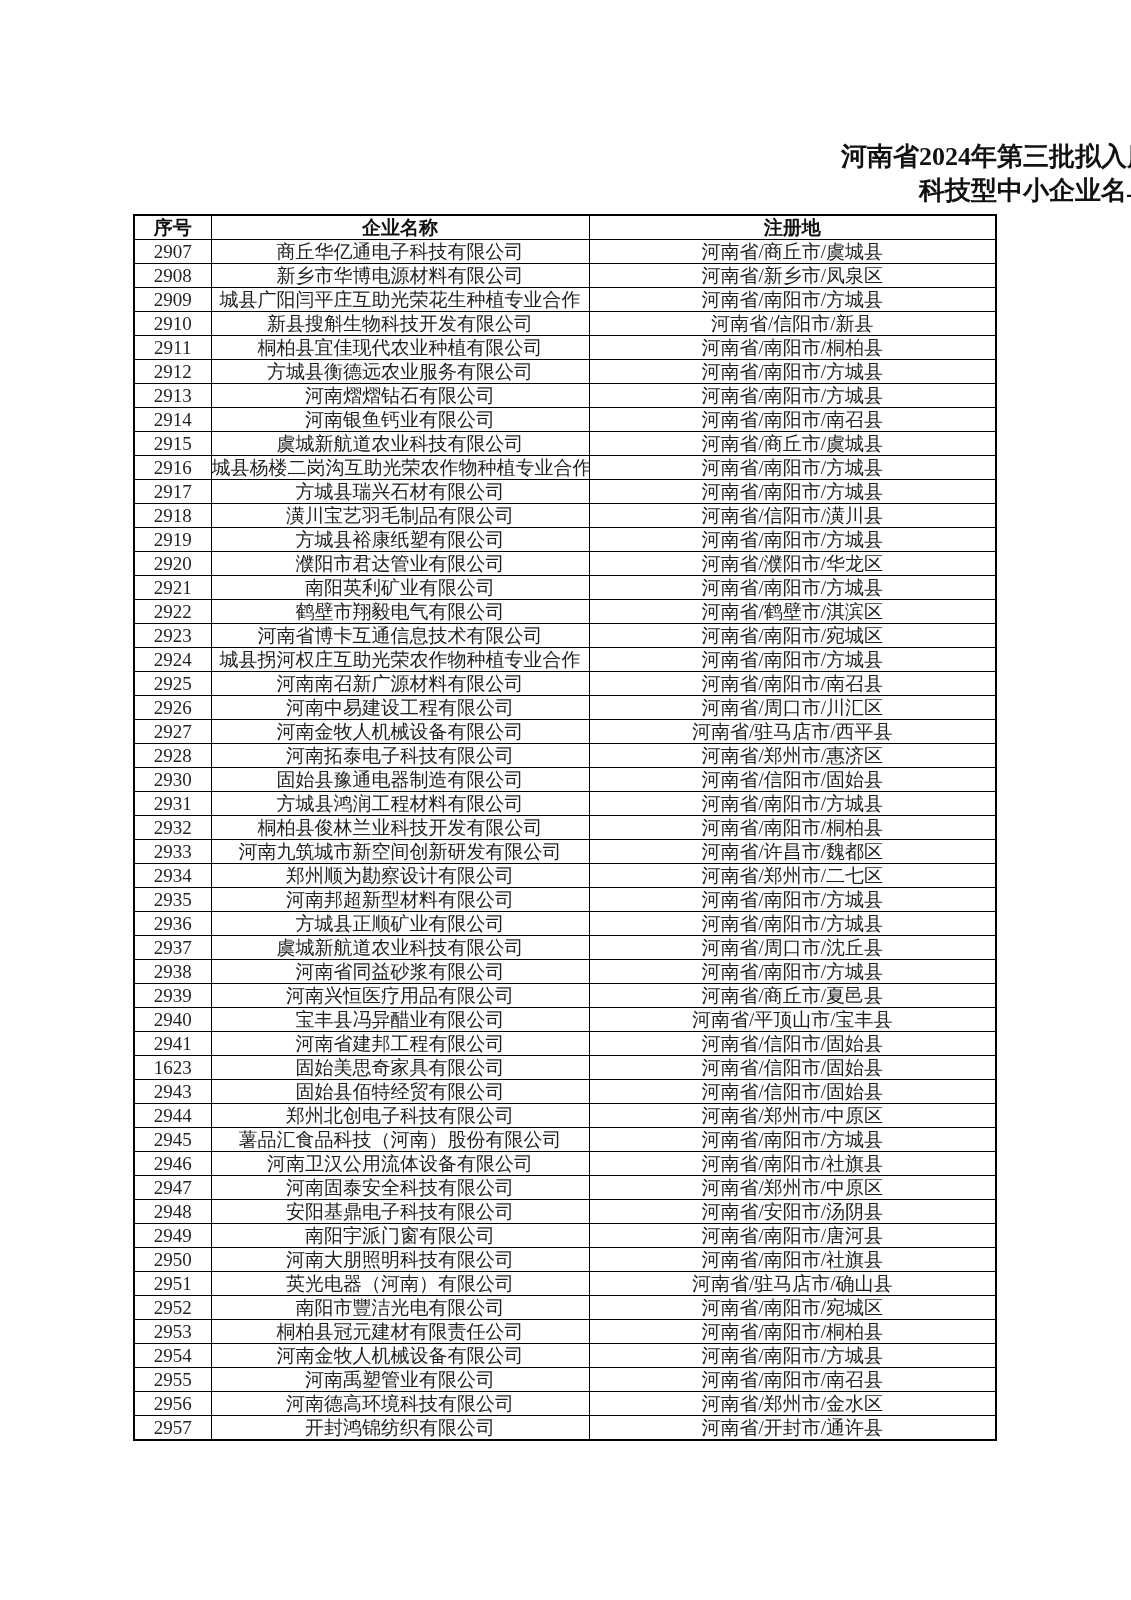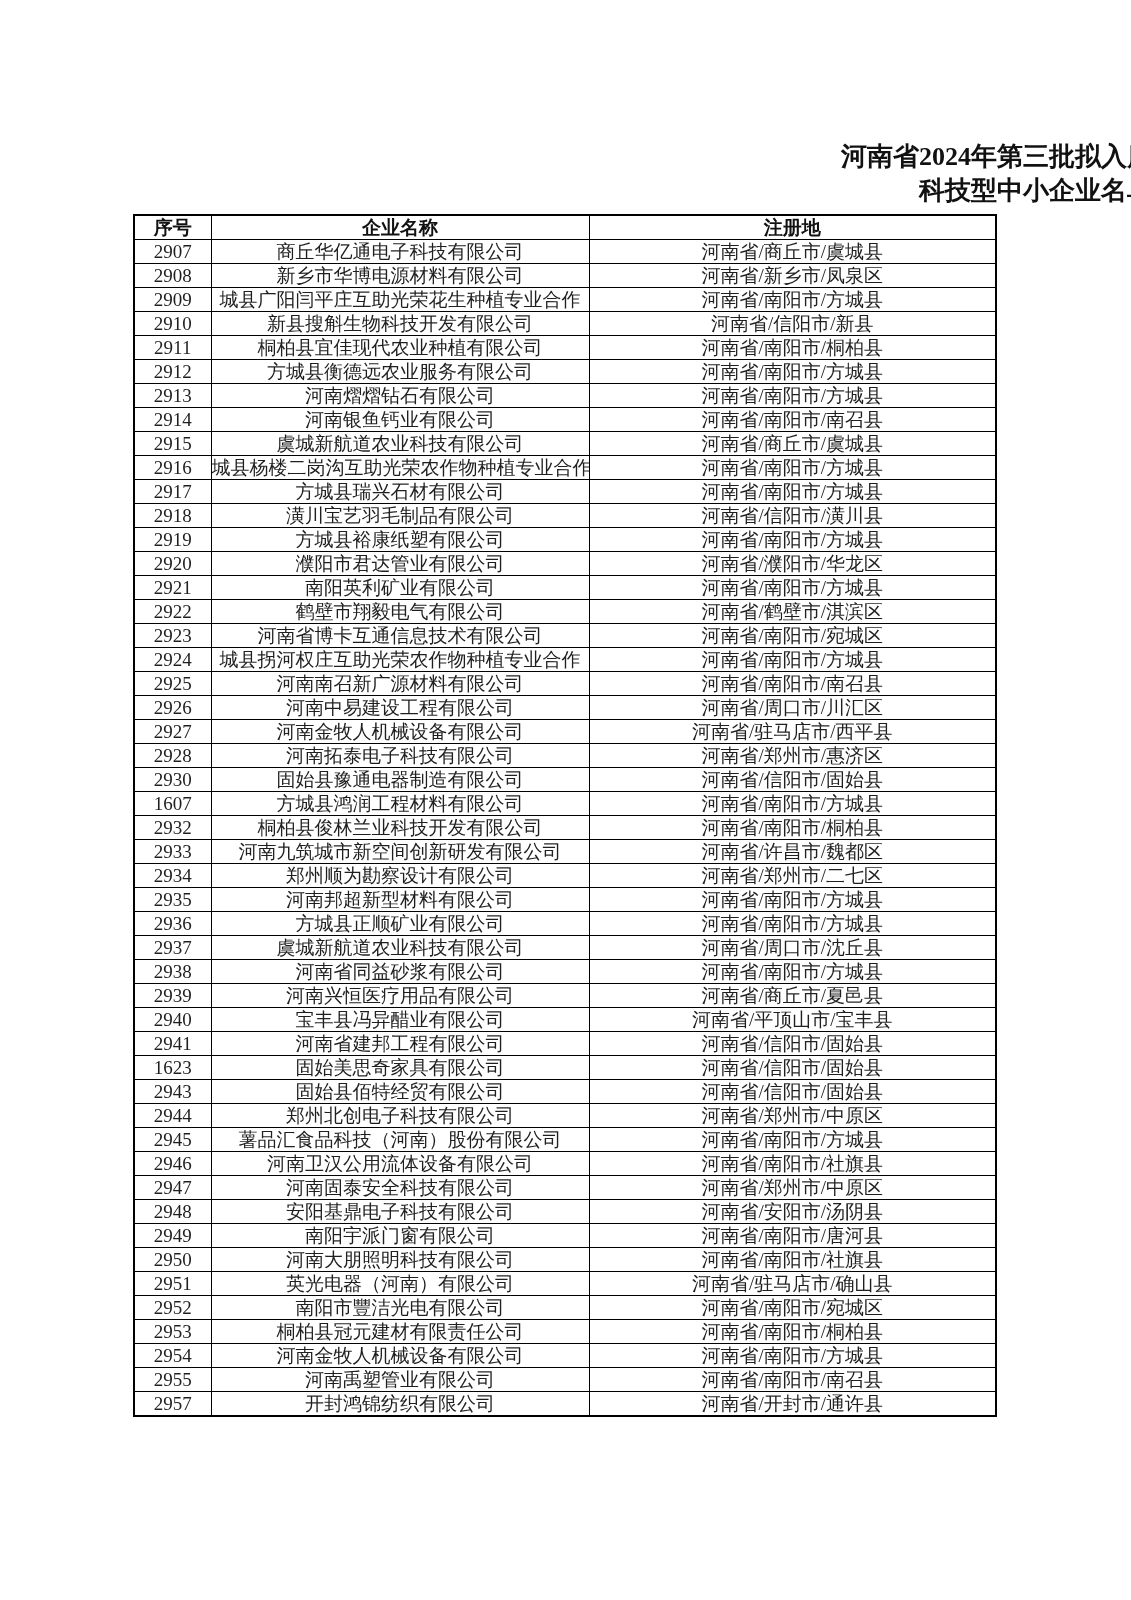--- a/index.html
+++ b/index.html
@@ -168,21 +168,21 @@
           <td>2928</td>
           <td>河南拓泰电子科技有限公司</td>
           <td>河南省/郑州市/惠济区</td>
         </tr>
         <tr>
           <td>2930</td>
           <td>固始县豫通电器制造有限公司</td>
           <td>河南省/信阳市/固始县</td>
         </tr>
         <tr>
-          <td>1607</td>
+          <td>2931</td>
           <td>方城县鸿润工程材料有限公司</td>
           <td>河南省/南阳市/方城县</td>
         </tr>
         <tr>
           <td>2932</td>
           <td>桐柏县俊林兰业科技开发有限公司</td>
           <td>河南省/南阳市/桐柏县</td>
         </tr>
         <tr>
           <td>2933</td>
@@ -293,20 +293,25 @@
           <td>2954</td>
           <td>河南金牧人机械设备有限公司</td>
           <td>河南省/南阳市/方城县</td>
         </tr>
         <tr>
           <td>2955</td>
           <td>河南禹塑管业有限公司</td>
           <td>河南省/南阳市/南召县</td>
         </tr>
         <tr>
+          <td>2956</td>
+          <td>河南德高环境科技有限公司</td>
+          <td>河南省/郑州市/金水区</td>
+        </tr>
+        <tr>
           <td>2957</td>
           <td>开封鸿锦纺织有限公司</td>
           <td>河南省/开封市/通许县</td>
         </tr>
       </tbody>
   </table>
 
 </div>
 
 </body></html>

